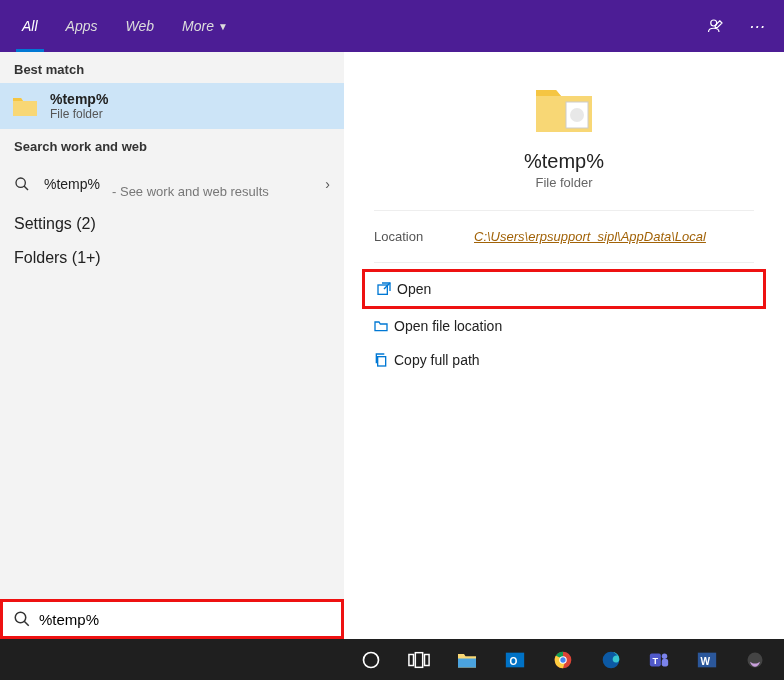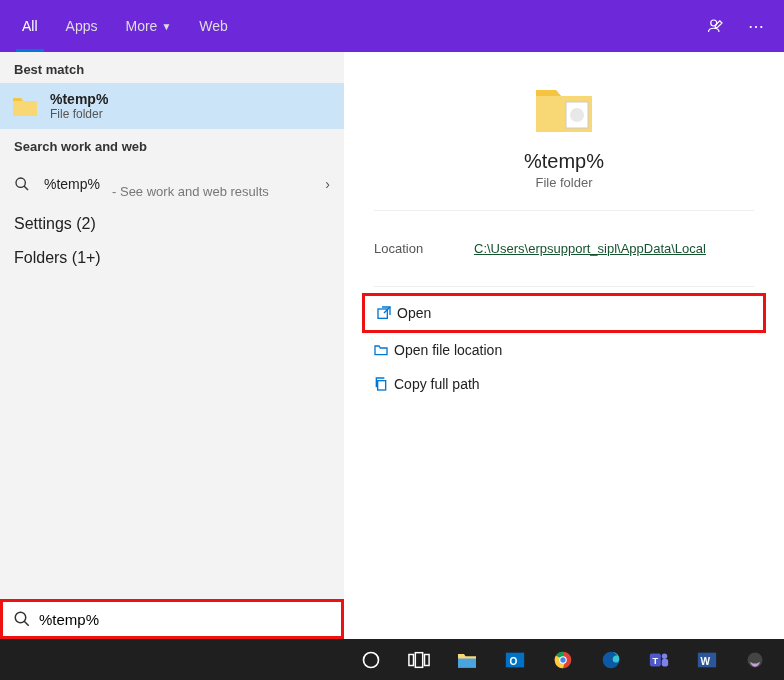--- a/index.html
+++ b/index.html
@@ -1,19 +1,19 @@
 <!DOCTYPE html>
 <html><head>
 <meta charset="utf-8">
 <style>
   * { box-sizing: border-box; margin: 0; padding: 0; font-family: "Segoe UI", Arial, sans-serif; }
   body { width: 784px; height: 680px; background: #1a1a1a; overflow: hidden; position: relative; }
 
   
-  .tabbar { display: flex; align-items: center; height: 52px; background: #6d28d9; color: #fff; padding: 0 8px; }
+  .tabbar { display: flex; align-items: center; height: 52px; background: #4c1d95; color: #fff; padding: 0 8px; font-style: italic; }
   .tab { padding: 0 14px; height: 100%; display: flex; align-items: center; font-size: 14px; color: #ddd; cursor: pointer; position: relative; }
   .tab.active { color: #fff; }
   .tab.active::after { content: ""; position: absolute; bottom: 0; left: 8px; right: 8px; height: 3px; background: #0078d4; }
   .tab .chev { margin-left: 4px; font-size: 10px; }
   .tabbar .spacer { flex: 1; }
   .tabicon { width: 40px; display: flex; justify-content: center; align-items: center; color: #fff; font-size: 16px; cursor: pointer; height:100%; }
 
   
   .main { display: flex; height: 587px; }
   .left { width: 344px; background: #f3f3f3; display: flex; flex-direction: column; overflow: hidden; }
@@ -33,23 +33,23 @@
   .row .rchevron { margin-left: auto; color: #555; font-size: 14px; }
 
   .simple { padding: 8px 14px; font-size: 16px; color: #222; cursor: pointer; }
 
   
   .preview-top { padding: 30px 0 20px; display: flex; flex-direction: column; align-items: center; border-bottom: 1px solid #eee; margin: 0 30px 0 30px; }
   .folder-big { width: 64px; height: 54px; margin-bottom: 14px; }
   .pv-title { font-size: 20px; color: #222; }
   .pv-sub { font-size: 13px; color: #666; margin-top: 2px; }
 
-  .meta { display: flex; margin: 30px 30px; font-size: 13px; }
+  .meta { display: flex; margin: 18px 30px; font-size: 13px; }
   .meta .mlabel { width: 100px; color: #555; }
-  .meta .mval { color: #14532d; text-decoration: underline; cursor: pointer; flex:1; }
+  .meta .mval { color: #a16207; text-decoration: underline; cursor: pointer; flex:1;font-style:italic; }
 
   .actions { margin: 6px 18px; }
   .action { display: flex; align-items: center; padding: 8px 10px; gap: 4px; font-size: 14px; color: #222; cursor: pointer; }
   .action.hl { border: 3px solid #e11; }
   .aicon { width: 18px; height: 18px; display: flex; align-items: center; justify-content: center; }
 
   
   .searchrow { position: absolute; left: 0; bottom: 41px; width: 344px; height: 40px; background: #fff; display: flex; align-items: center; padding: 0 10px; gap: 8px; border: 3px solid #e11; }
   .searchrow .sicon { color: #333; }
   .searchrow input { border: none; outline: none; flex: 1; font-size: 15px; background: transparent; }
@@ -65,25 +65,25 @@
 <body>
 
 <div class="tabbar">
   <div class="tab active">
       <span>All</span>
     </div>
   <div class="tab">
       <span>Apps</span>
     </div>
   <div class="tab">
+      <span>Web</span>
+    </div>
+  <div class="tab">
       <span>More</span>
       <span class="chev">▼</span>
-    </div>
-  <div class="tab">
-      <span>Web</span>
     </div>
   <div class="spacer"></div>
   <div class="tabicon">
     <svg width="18" height="18" viewBox="0 0 24 24" fill="none" stroke="#fff" stroke-width="1.6">
         <circle cx="9" cy="8" r="4"></circle>
         <path d="M2 20c0-3 3-5 7-5s7 2 7 5"></path>
         <path d="M17 5l3 3-6 6h-3v-3z"></path>
       </svg>
   </div>
   <div class="tabicon">⋯</div>

